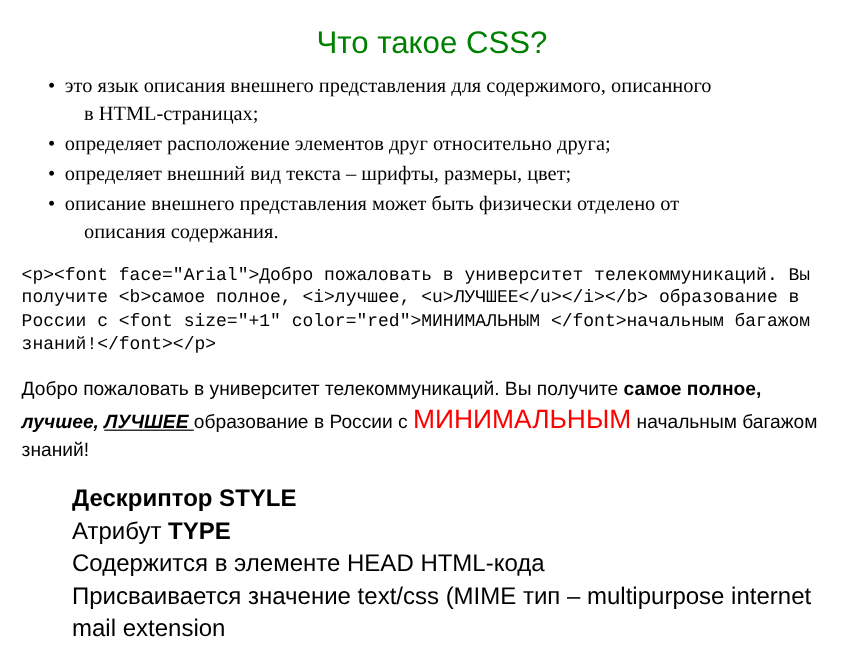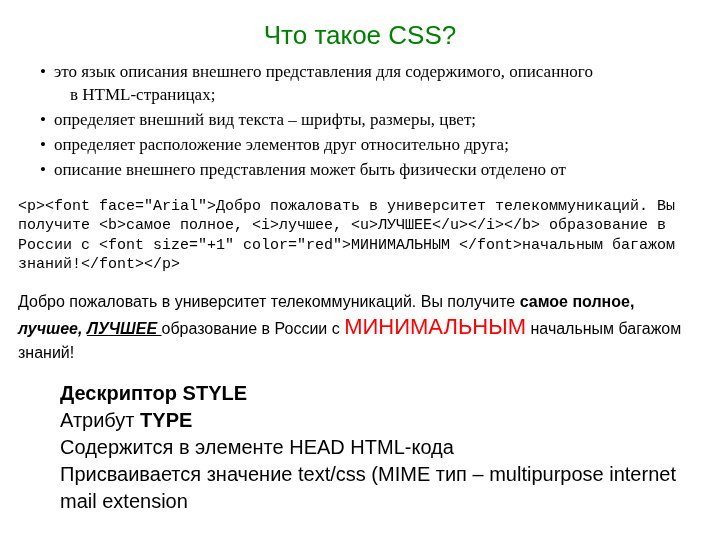--- a/index.html
+++ b/index.html
@@ -72,27 +72,28 @@
 <div class="slide">
 
   <div class="title">Что такое CSS?</div>
 
   <div class="bullets">
     <div class="item">
       <span class="bmark">•</span><span>это язык описания внешнего представления для содержимого, описанного</span>
       <span class="cont">в HTML-страницах;</span>
     </div>
     <div class="item">
+      <span class="bmark">•</span><span>определяет расположение элементов друг относительно друга;</span>
+    </div>
+    <div class="item">
       <span class="bmark">•</span><span>определяет внешний вид текста – шрифты, размеры, цвет;</span>
     </div>
     <div class="item">
-      <span class="bmark">•</span><span>определяет расположение элементов друг относительно друга;</span>
-    </div>
-    <div class="item">
       <span class="bmark">•</span><span>описание внешнего представления может быть физически отделено от</span>
+      <span class="cont">описания содержания.</span>
     </div>
   </div>
 
   <div class="code">&lt;p&gt;&lt;font face="Arial"&gt;Добро пожаловать в университет телекоммуникаций. Вы получите &lt;b&gt;самое полное, &lt;i&gt;лучшее, &lt;u&gt;ЛУЧШЕЕ&lt;/u&gt;&lt;/i&gt;&lt;/b&gt; образование в России с &lt;font size="+1" color="red"&gt;МИНИМАЛЬНЫМ &lt;/font&gt;начальным багажом знаний!&lt;/font&gt;&lt;/p&gt;</div>
 
   <div class="rendered">
     <span>Добро пожаловать в университет телекоммуникаций. Вы получите </span><span class="r-bold">самое полное, </span><span class="r-italic">лучшее, </span><span class="r-u">ЛУЧШЕЕ </span><span>образование в России с </span><span class="r-red">МИНИМАЛЬНЫМ</span><span> начальным багажом знаний!</span>
   </div>
 
   <div class="style-block">

